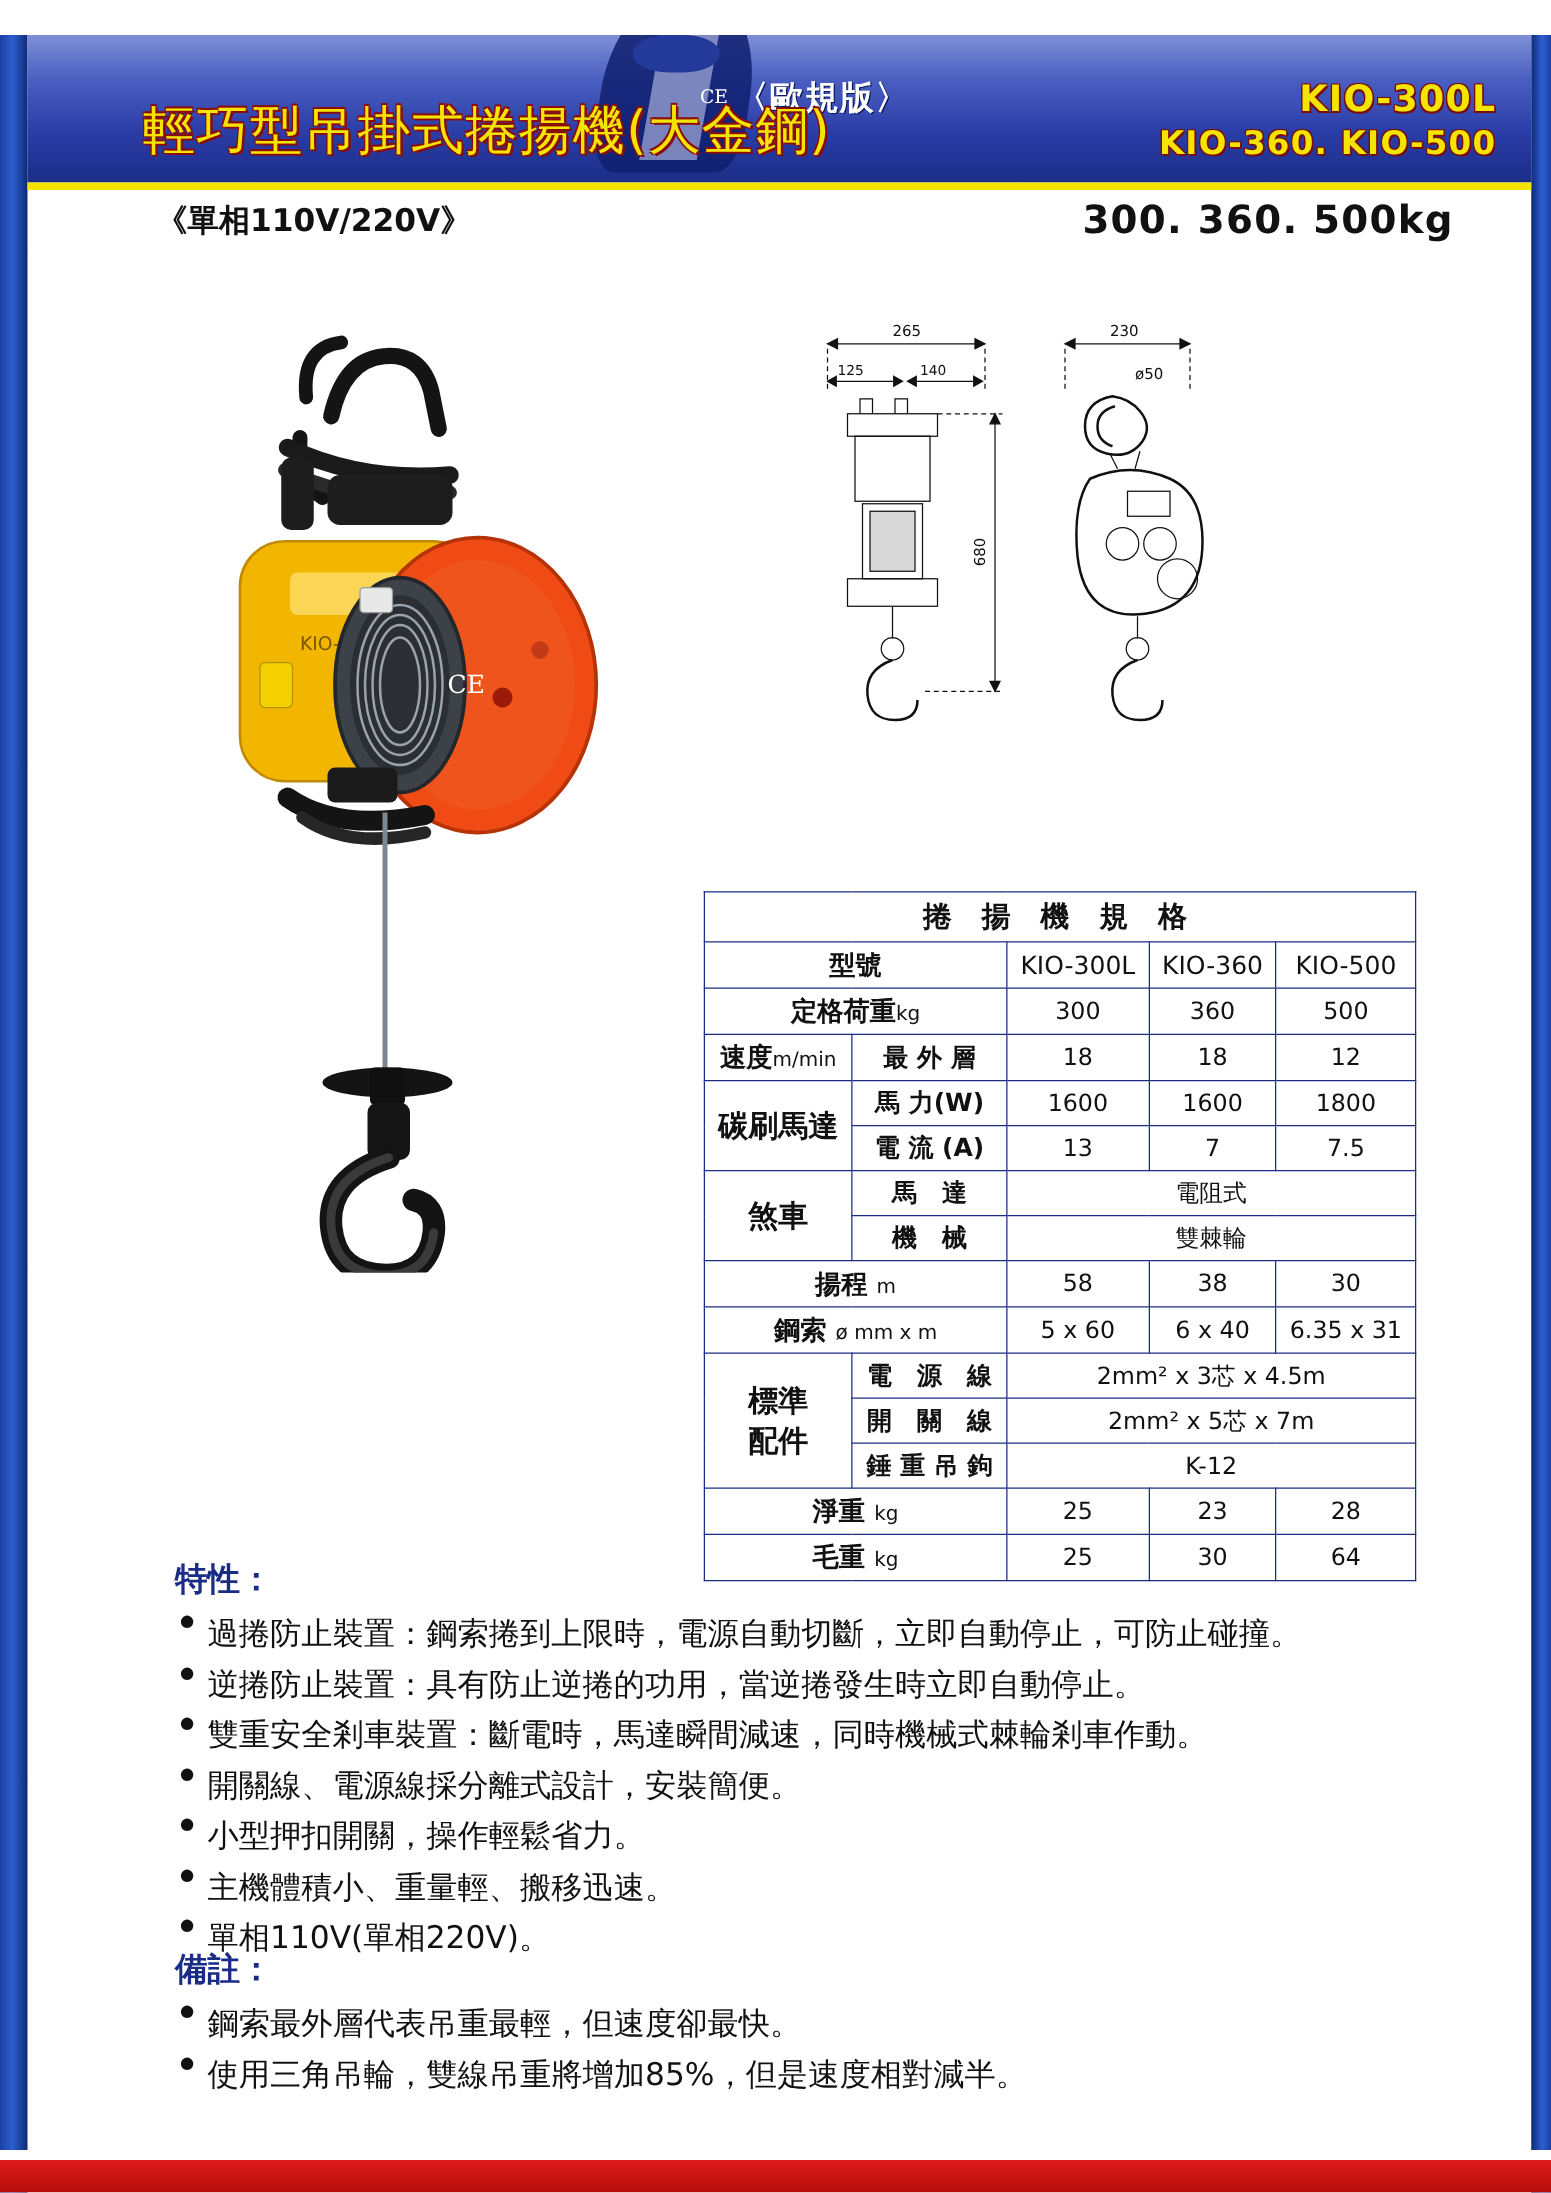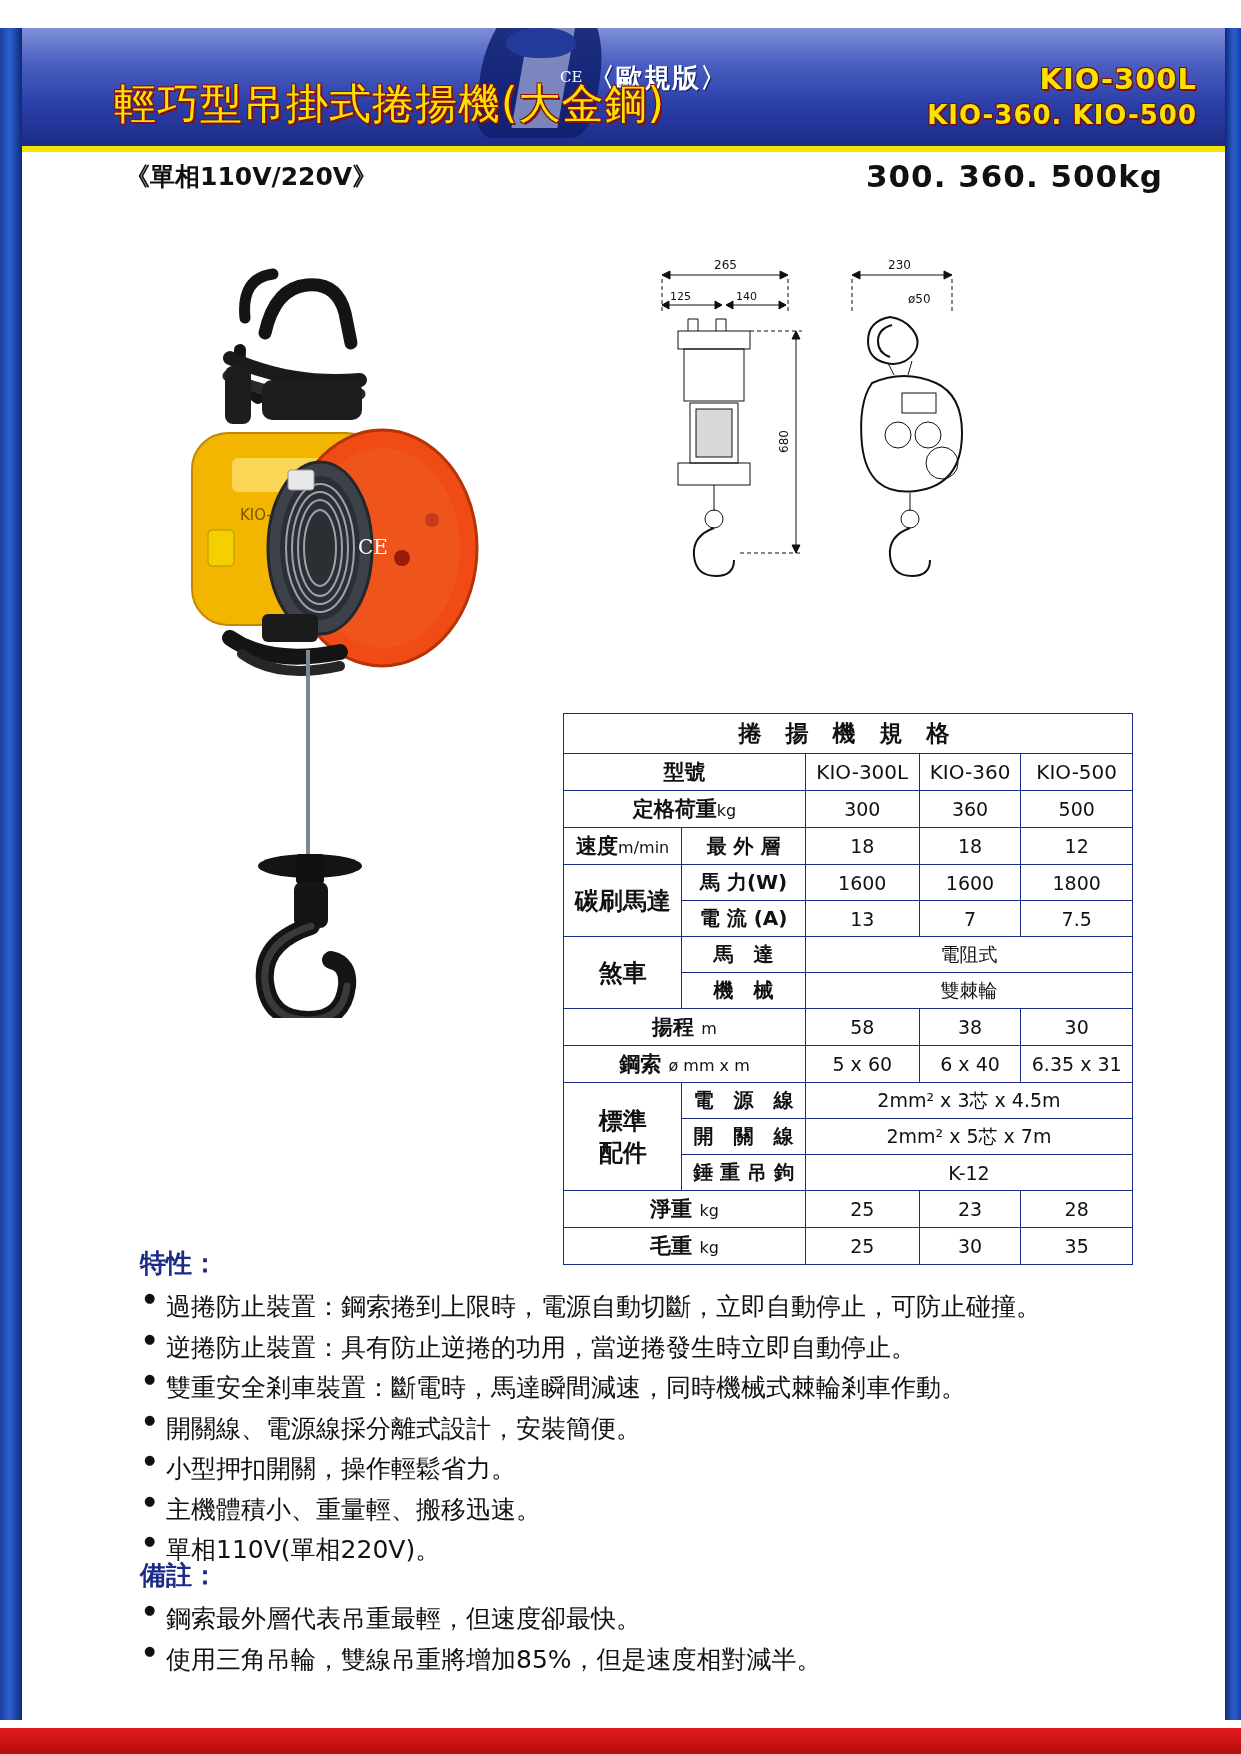--- a/index.html
+++ b/index.html
@@ -391,21 +391,21 @@
         <td>23</td>
         <td>28</td>
       </tr>
 
       <tr>
         <td class="rowhead" colspan="2">
           <span>毛重</span> <span class="unit">kg</span>
         </td>
         <td>25</td>
         <td>30</td>
-        <td>35</td>
+        <td>64</td>
       </tr>
     </tbody>
       </table>
   </div>
 
   <div class="features">
     <div class="sec-title">特性：</div>
     <ul class="bullets">
       <li>過捲防止裝置：鋼索捲到上限時，電源自動切斷，立即自動停止，可防止碰撞。</li>
       <li>逆捲防止裝置：具有防止逆捲的功用，當逆捲發生時立即自動停止。</li>

